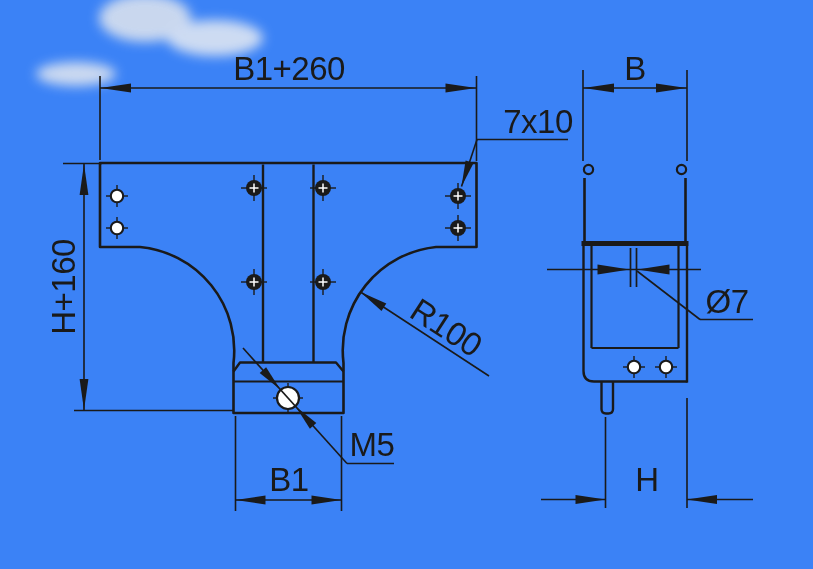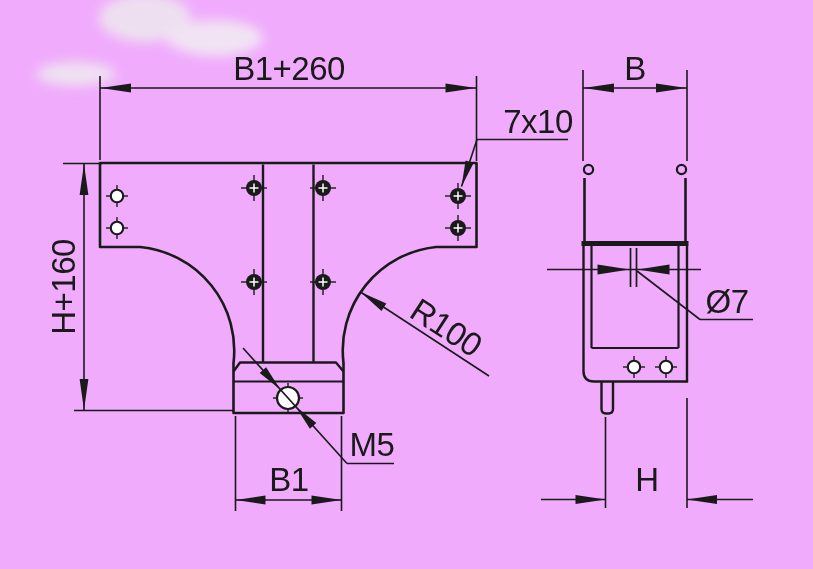--- a/index.html
+++ b/index.html
@@ -1,19 +1,19 @@
 <!DOCTYPE html>
 <html><head>
 <meta charset="utf-8">
 <style>
   html,body{margin:0;padding:0;background:#ffffff;}
   .canvas{
     position:relative;
     width:813px;height:569px;
-    background:#f0abfc;
+    background:#3b82f6;
     overflow:hidden;
     font-family:"Liberation Sans", sans-serif;
   }
   svg{position:absolute;left:0;top:0;}
   text{
     font-family:"Liberation Sans", sans-serif;
     fill:#1a1a1a;
     font-size:33px;
     letter-spacing:-0.5px;
   }

